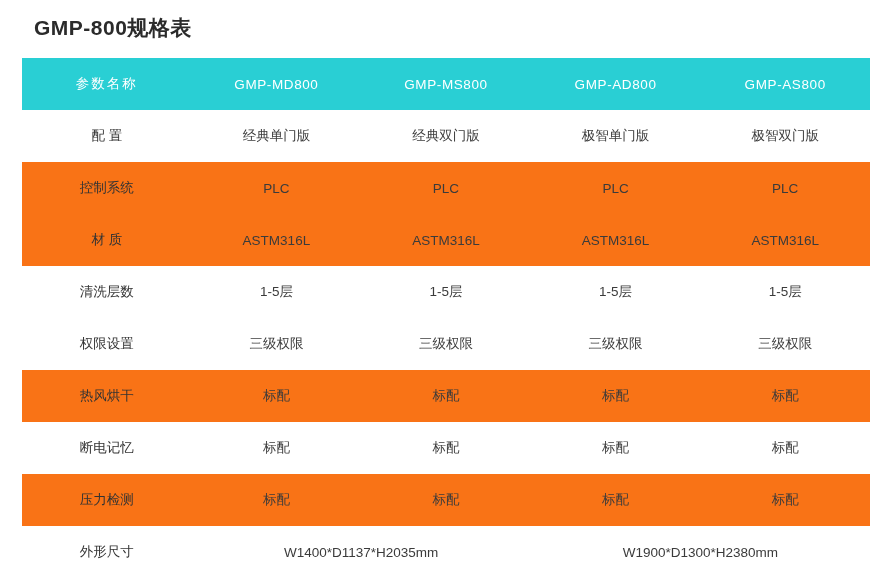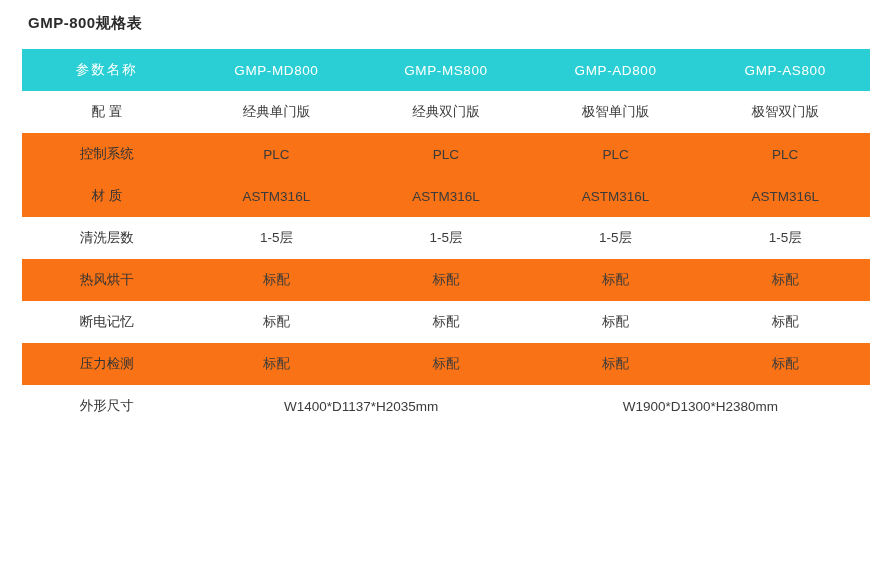--- a/index.html
+++ b/index.html
@@ -15,40 +15,40 @@
     overflow: hidden;
   }
   .page {
     position: relative;
     width: 892px;
     height: 583px;
     box-sizing: border-box;
     padding: 14px 22px 0 22px;
   }
   .page-title {
-    font-size: 15px;
+    font-size: 21px;
     font-weight: bold;
     color: #2b2b2b;
     letter-spacing: 0.5px;
-    margin: 0 0 16px 6px;
+    margin: 0 0 16px 12px;
   }
   table.spec-table {
     width: 848px;
     border-collapse: collapse;
     table-layout: fixed;
   }
   table.spec-table td,
   table.spec-table th {
     border: none;
     text-align: center;
     vertical-align: middle;
     font-size: 13.5px;
     font-weight: normal;
-    height: 42px;
-    padding: 0 4px;
+    height: 28px;
+    padding: 12px 4px;
   }
   thead th {
     background: #29cfd4;
     color: #ffffff;
     font-weight: bold;
     font-size: 14px;
     letter-spacing: 0.6px;
     height: 40px;
   }
   thead th.param-head {
@@ -113,20 +113,27 @@
 
       <tr class="odd">
         <td class="label-cell">清洗层数</td>
         <td class="value-cell">1-5层</td>
         <td class="value-cell">1-5层</td>
         <td class="value-cell">1-5层</td>
         <td class="value-cell">1-5层</td>
       </tr>
 
 
+      <tr class="odd">
+        <td class="label-cell">权限设置</td>
+        <td class="value-cell">三级权限</td>
+        <td class="value-cell">三级权限</td>
+        <td class="value-cell">三级权限</td>
+        <td class="value-cell">三级权限</td>
+      </tr>
 
       <tr class="even">
         <td class="label-cell">热风烘干</td>
         <td class="value-cell">标配</td>
         <td class="value-cell">标配</td>
         <td class="value-cell">标配</td>
         <td class="value-cell">标配</td>
       </tr>
 
       <tr class="odd">

